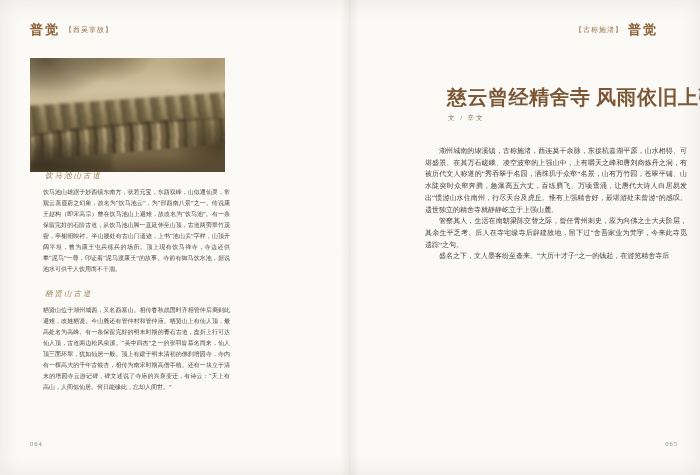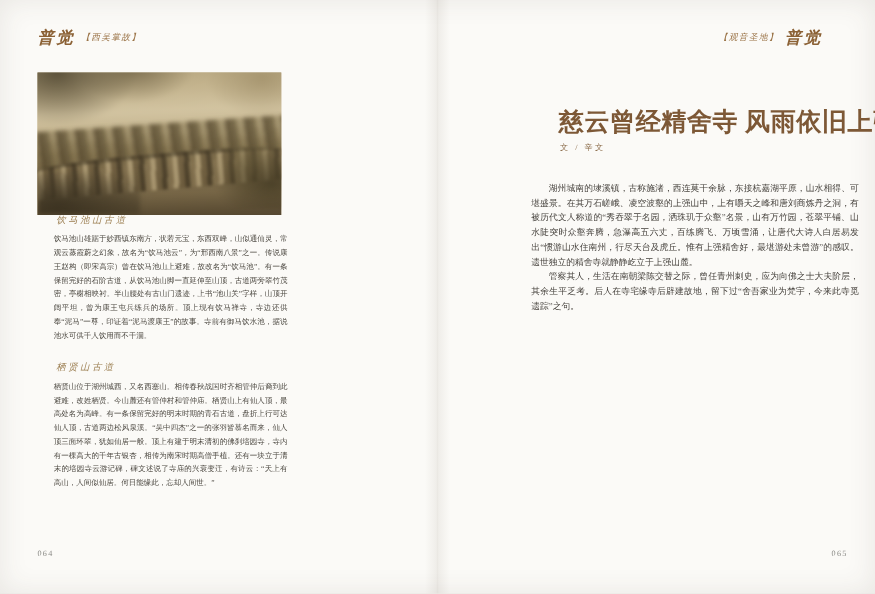--- a/index.html
+++ b/index.html
@@ -10,21 +10,21 @@
     font-family:"Liberation Serif","DejaVu Serif",serif;
   }
   .page{position:absolute;top:0;width:350px;height:475px;}
   .page.left{left:0;}
   .page.right{left:350px;}
   .gutter{
     position:absolute;left:340px;top:0;width:20px;height:475px;
     background:linear-gradient(90deg,rgba(90,75,55,0) 0%,rgba(90,75,55,.07) 45%,rgba(90,75,55,.10) 50%,rgba(90,75,55,.07) 55%,rgba(90,75,55,0) 100%);
   }
   
-  .hdr{position:absolute;top:21px;display:flex;align-items:center;gap:5px;font-style:italic;}
+  .hdr{position:absolute;top:21px;display:flex;align-items:center;gap:5px;}
   .hdr.l{left:30px;}
   .hdr.r{right:42px;}
   .logo{
     font-weight:bold;font-size:13px;letter-spacing:2px;color:#8b6135;
     font-family:"Liberation Serif",serif;
   }
   .colname{font-size:7px;color:#9b7448;letter-spacing:1px;}
   
   .photo{position:absolute;left:30px;top:58px;width:195px;height:114px;overflow:hidden;background:#c9b995;}
   .photo .base{position:absolute;left:-5px;top:-5px;right:-5px;bottom:-5px;filter:blur(1.6px);
@@ -94,28 +94,29 @@
       </div>
     </div>
 
     <div class="pnum l">064</div>
   </div>
 
   <div class="gutter"></div>
 
   <div class="page right">
     <div class="hdr r">
-      <span class="colname">【观音圣地】</span>
+      <span class="colname">【古称施渚】</span>
       <span class="logo">普觉</span>
     </div>
 
     <h1 class="title">慈云曾经精舍寺 风雨依旧上强山</h1>
     <div class="byline">文 / 辛文</div>
 
     <div class="artbody">
       <p>湖州城南的埭溪镇，古称施渚，西连莫干余脉，东接杭嘉湖平原，山水相得、可堪盛景。在其万石嵯峨、凌空波壑的上强山中，上有嚼天之峰和唐刘商炼丹之洞，有被历代文人称道的“秀吞翠于名园，洒珠玑于众壑”名景，山有万竹园，苍翠平铺、山水陡突时众壑奔腾，急瀑高五六丈，百练腾飞、万顷雪涌，让唐代大诗人白居易发出“惯游山水住南州，行尽天台及虎丘。惟有上强精舍好，最堪游处未曾游”的感叹。遗世独立的精舍寺就静静屹立于上强山麓。</p>
       <p>管察其人，生活在南朝梁陈交替之际，曾任青州刺史，应为向佛之士大夫阶层，其余生平乏考。后人在寺宅缘寺后辟建故地，留下过“舍吾家业为梵宇，今来此寺觅遗踪”之句。</p>
+      <p>盛名之下，文人墨客纷至沓来。“大历十才子”之一的钱起，在游览精舍寺后</p>
     </div>
 
     <div class="pnum r">065</div>
   </div>
 
 </div>
 
 </body></html>

